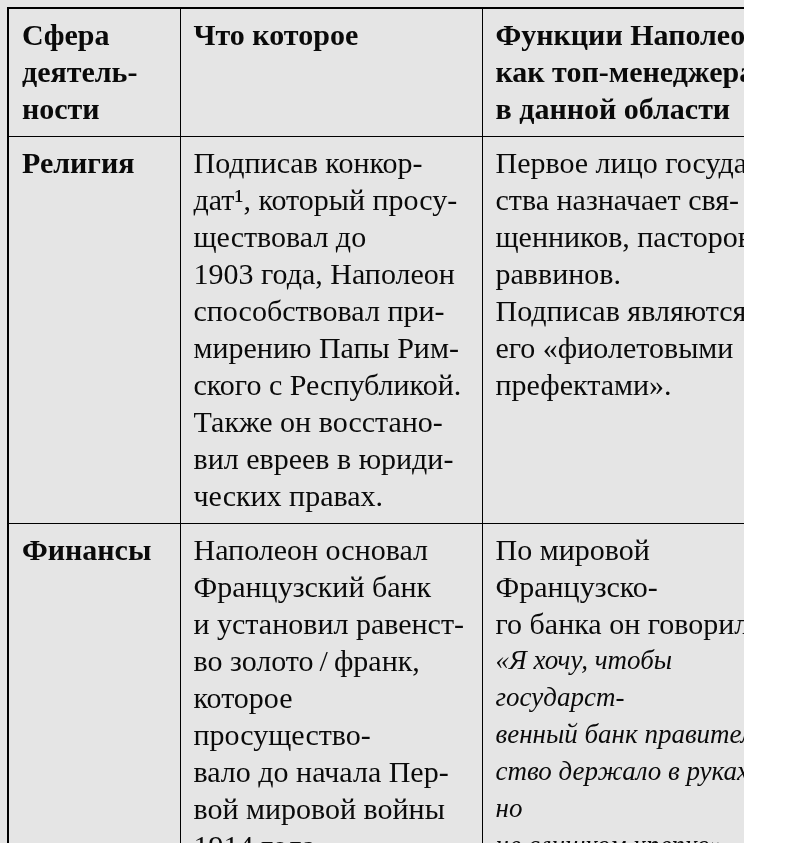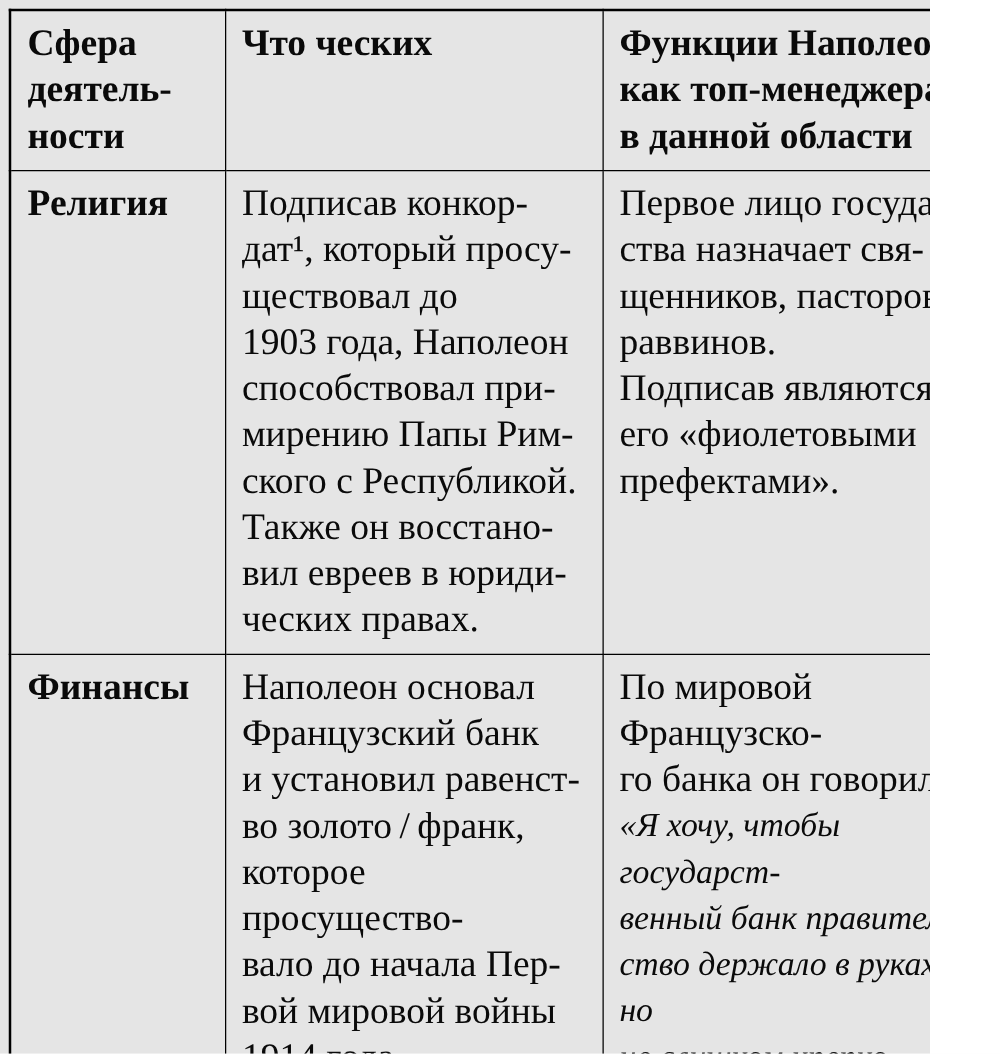--- a/index.html
+++ b/index.html
@@ -60,21 +60,21 @@
     <colgroup>
       <col class="c1">
       <col class="c2">
       <col class="c3">
     </colgroup>
     <thead>
       <tr>
         <th>Сфера
 деятель-
 ности</th>
-        <th>Что ческих</th>
+        <th>Что которое</th>
         <th>Функции Наполеона
 как топ-менеджера
 в данной области</th>
       </tr>
     </thead>
     <tbody>
       <tr class="row-religion">
         <td class="sphere-cell">Религия</td>
         <td>Подписав конкор-
 дат¹, который просу-

